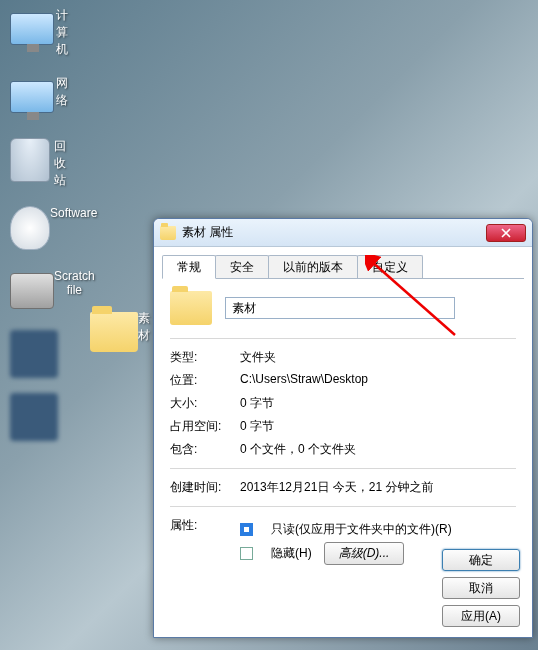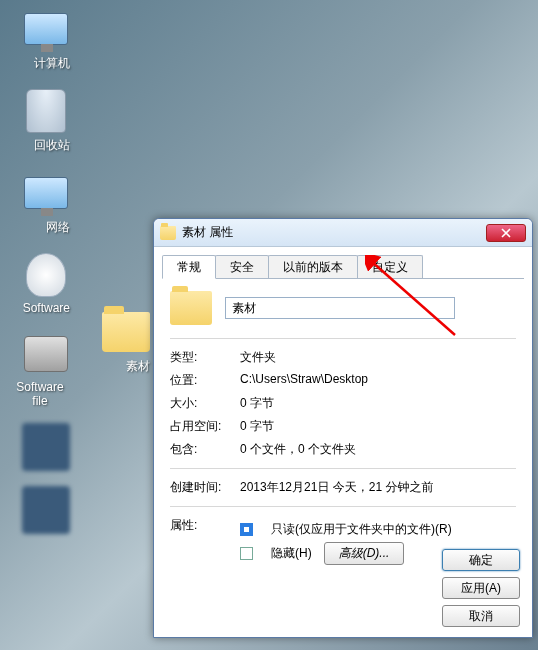--- a/index.html
+++ b/index.html
@@ -1,18 +1,18 @@
 <!DOCTYPE html>
 <html><head>
 <meta charset="utf-8">
 <style>
 * { box-sizing: border-box; margin: 0; padding: 0; font-family: "Microsoft YaHei", "SimSun", Tahoma, sans-serif; }
 body { width: 538px; height: 650px; overflow: hidden; position: relative; background: linear-gradient(135deg,#5a7a8c 0%,#8aa0ac 40%,#b8c8d0 60%,#6a8090 100%); }
 .desktop-icons { position: absolute; top: 5px; left: 10px; display: flex; flex-direction: column; gap: 15px; }
-.dicon { width: 60px; display: flex; flex-direction: column; align-items: flex-end; cursor: pointer; }
+.dicon { width: 60px; display: flex; flex-direction: row; align-items: flex-start; cursor: pointer; }
 .dicon-img { width: 48px; height: 48px; display: flex; align-items: center; justify-content: center; }
 .dicon-label { color: #fff; font-size: 12px; text-align: center; text-shadow: 1px 1px 2px rgba(0,0,0,.6); margin-top: 2px; }
 .col2 { position: absolute; top: 308px; left: 90px; display: flex; flex-direction: column; gap: 15px; }
 .folder-big { width: 48px; height: 40px; background: linear-gradient(#fde9a6,#f5d36b); border-radius: 2px 2px 4px 4px; position: relative; }
 .folder-big:before { content:""; position:absolute; top:-6px; left:2px; width:20px; height:8px; background:#f5d36b; border-radius:2px 2px 0 0; }
 .monitor { width:44px; height:32px; background:linear-gradient(#cde8ff,#7ab8e8); border:1px solid #4a6a88; border-radius:3px; position:relative; }
 .monitor:after { content:""; position:absolute; bottom:-8px; left:16px; width:12px; height:8px; background:#888; }
 .bin { width:40px; height:44px; background:radial-gradient(ellipse at top,#e8f0f8,#b0c0d0); border-radius:6px 6px 4px 4px; border:1px solid #8898a8; }
 .robot { width:40px; height:44px; background:radial-gradient(circle,#fff,#d0d8e0); border-radius:50% 50% 40% 40%; border:1px solid #a0b0c0; }
 .drive { width:44px; height:36px; background:linear-gradient(#e0e0e0,#a0a0a0); border-radius:4px; border:1px solid #707070; }
@@ -58,41 +58,41 @@
 
 <div class="desktop-icons">
   <div class="dicon">
     <div class="dicon-img">
         <div class="monitor"></div>
       </div>
     <div class="dicon-label">计算机</div>
   </div>
   <div class="dicon">
     <div class="dicon-img">
+        <div class="monitor"></div>
+      </div>
+    <div class="dicon-label">网络</div>
+  </div>
+  <div class="dicon">
+    <div class="dicon-img">
         <div class="bin"></div>
       </div>
     <div class="dicon-label">回收站</div>
-  </div>
-  <div class="dicon">
-    <div class="dicon-img">
-        <div class="monitor"></div>
-      </div>
-    <div class="dicon-label">网络</div>
   </div>
   <div class="dicon">
     <div class="dicon-img">
         <div class="robot"></div>
       </div>
     <div class="dicon-label">Software</div>
   </div>
   <div class="dicon">
     <div class="dicon-img">
         <div class="drive"></div>
       </div>
-    <div class="dicon-label">Software file</div>
+    <div class="dicon-label">Scratch file</div>
   </div>
   <div class="dicon">
     <div class="dicon-img">
         <div class="blurred"></div>
       </div>
   </div>
   <div class="dicon">
     <div class="dicon-img">
         <div class="blurred"></div>
       </div>
@@ -169,22 +169,22 @@
           <span class="cb"></span>
           <span>隐藏(H)</span>
           <button class="adv-btn">高级(D)...</button>
         </div>
       </span>
     </div>
   </div>
 
   <div class="btnrow">
     <button class="dlg-btn default">确定</button>
+    <button class="dlg-btn">取消</button>
     <button class="dlg-btn">应用(A)</button>
-    <button class="dlg-btn">取消</button>
   </div>
 </div>
 
 <svg class="arrow-svg" width="100" height="90">
   <defs>
       <marker id="ah" markerWidth="8" markerHeight="8" refX="2" refY="4" orient="auto">
         <path d="M0,0 L8,4 L0,8 z" fill="#e00"></path>
       </marker>
     </defs>
   <line x1="90" y1="80" x2="6" y2="6" stroke="#e00" stroke-width="2.5" marker-end="url(#ah)"></line>

